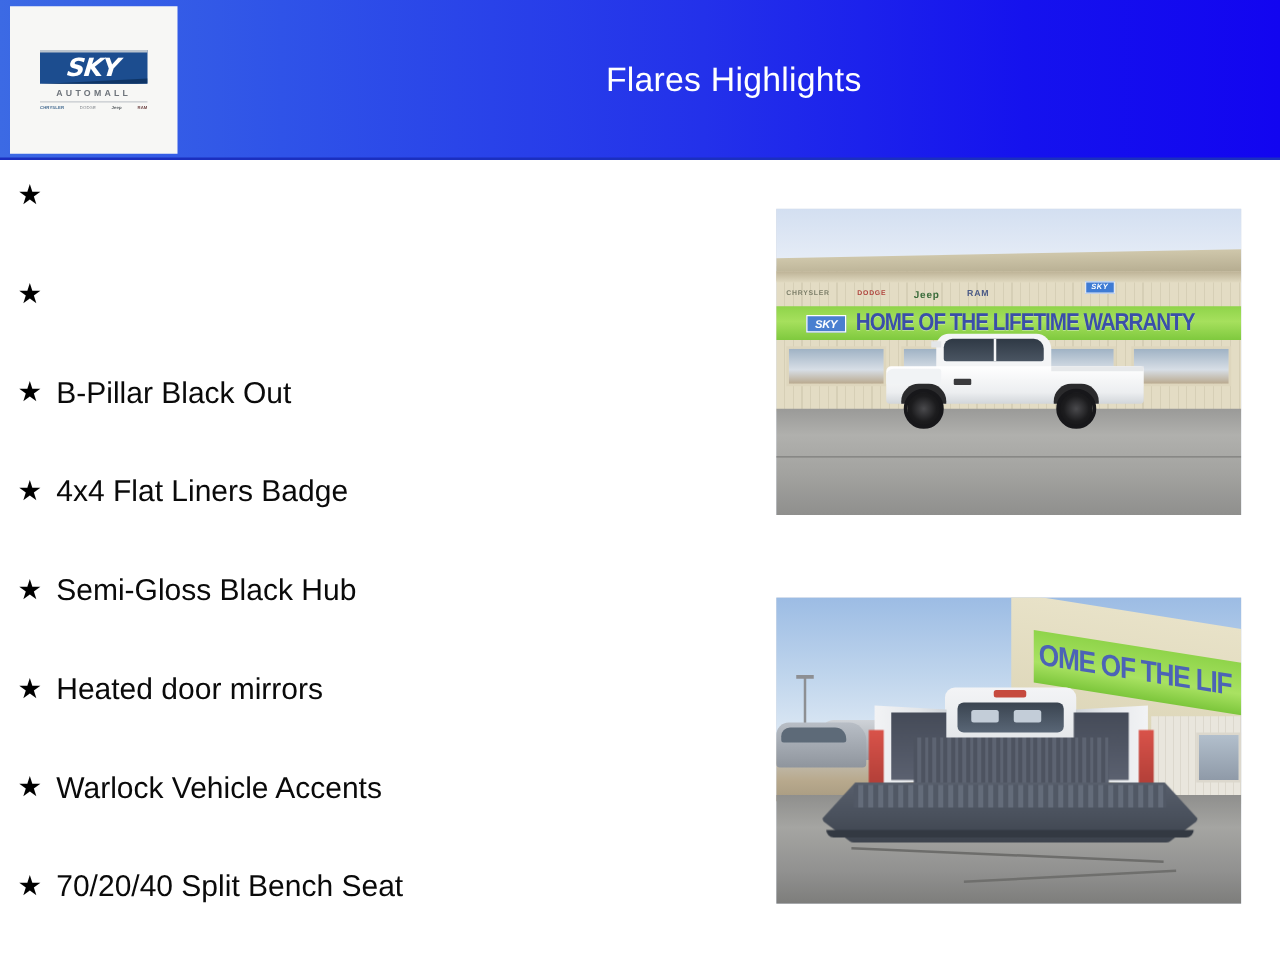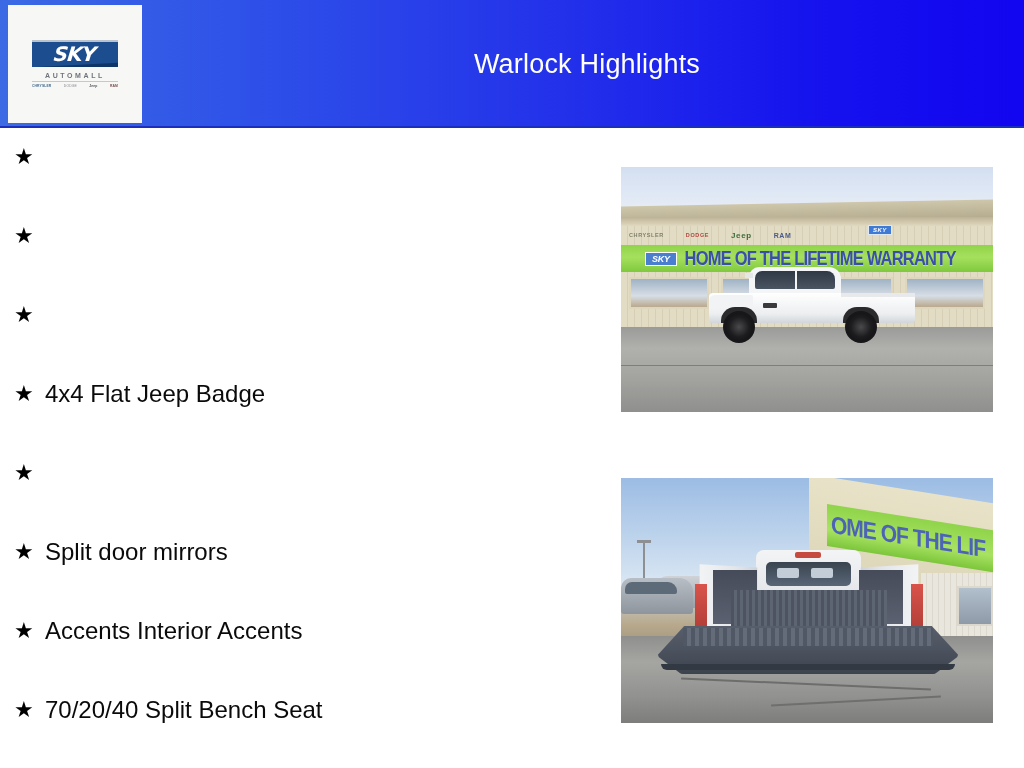--- a/index.html
+++ b/index.html
@@ -242,21 +242,21 @@
                  background:repeating-linear-gradient(90deg,#515865 0px,#515865 4px,#646c7a 4px,#646c7a 8px); }
   .p2-tailedge { position:absolute; left:40px; top:186px; width:294px; height:6px;
                  background:#333942; border-radius:0 0 20px 20px; }
 </style>
 </head>
 <body>
 
 <div class="header"></div>
 <div class="header-underline"></div>
 
-<div class="header-title">Warlock Highlights</div>
+<div class="header-title">Flares Highlights</div>
 
 <div class="logo-box">
   <div class="logo-inner">
     <div class="logo-plate">
       <span class="sky-word">SKY</span>
     </div>
     <div class="logo-automall">AUTOMALL</div>
     <div class="logo-rule"></div>
     <div class="logo-brands">
       <span class="brand-mark b-chrysler">CHRYSLER</span>
@@ -272,39 +272,41 @@
   <div class="bullet-row">
     <span class="bullet-star">★</span>
   </div>
 
   <div class="bullet-row">
     <span class="bullet-star">★</span>
   </div>
 
   <div class="bullet-row">
     <span class="bullet-star">★</span>
-  </div>
-
-  <div class="bullet-row">
-    <span class="bullet-star">★</span>
-    <span class="bullet-text">4x4 Flat Jeep Badge</span>
-  </div>
-
-  <div class="bullet-row">
-    <span class="bullet-star">★</span>
-  </div>
-
-  <div class="bullet-row">
-    <span class="bullet-star">★</span>
-    <span class="bullet-text">Split door mirrors</span>
-  </div>
-
-  <div class="bullet-row">
-    <span class="bullet-star">★</span>
-    <span class="bullet-text">Accents Interior Accents</span>
+    <span class="bullet-text">B-Pillar Black Out</span>
+  </div>
+
+  <div class="bullet-row">
+    <span class="bullet-star">★</span>
+    <span class="bullet-text">4x4 Flat Liners Badge</span>
+  </div>
+
+  <div class="bullet-row">
+    <span class="bullet-star">★</span>
+    <span class="bullet-text">Semi-Gloss Black Hub</span>
+  </div>
+
+  <div class="bullet-row">
+    <span class="bullet-star">★</span>
+    <span class="bullet-text">Heated door mirrors</span>
+  </div>
+
+  <div class="bullet-row">
+    <span class="bullet-star">★</span>
+    <span class="bullet-text">Warlock Vehicle Accents</span>
   </div>
 
   <div class="bullet-row">
     <span class="bullet-star">★</span>
     <span class="bullet-text">70/20/40 Split Bench Seat</span>
   </div>
 
 </div>
 
 <div class="photo photo-1">

